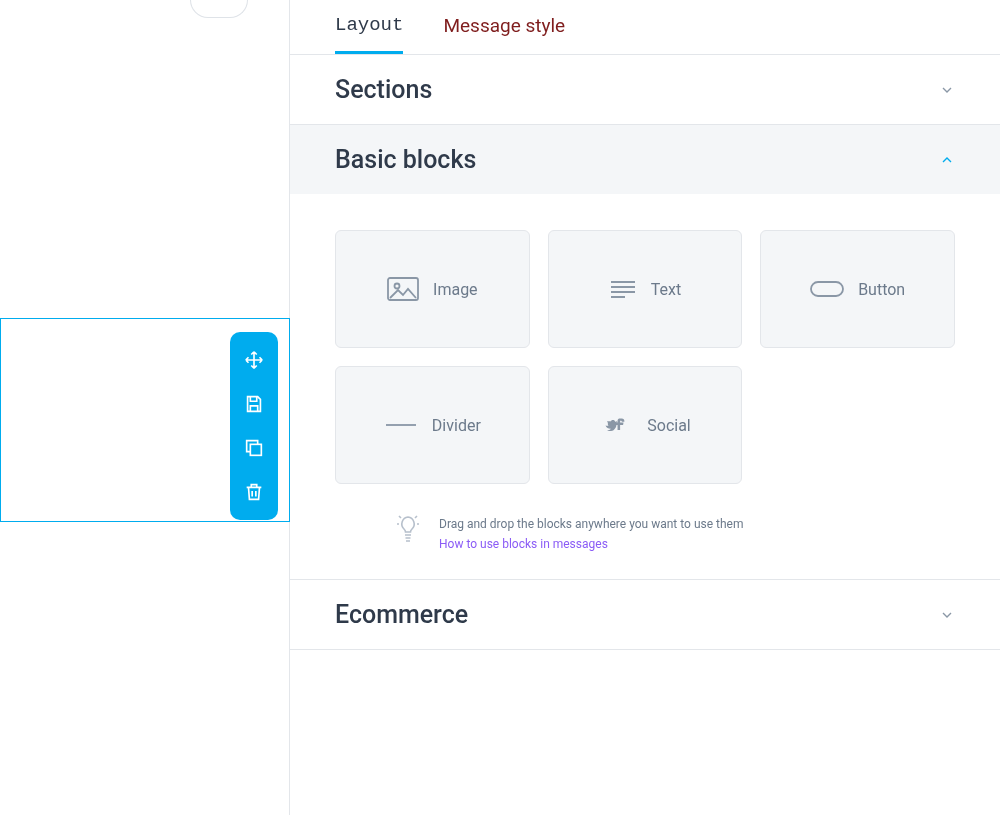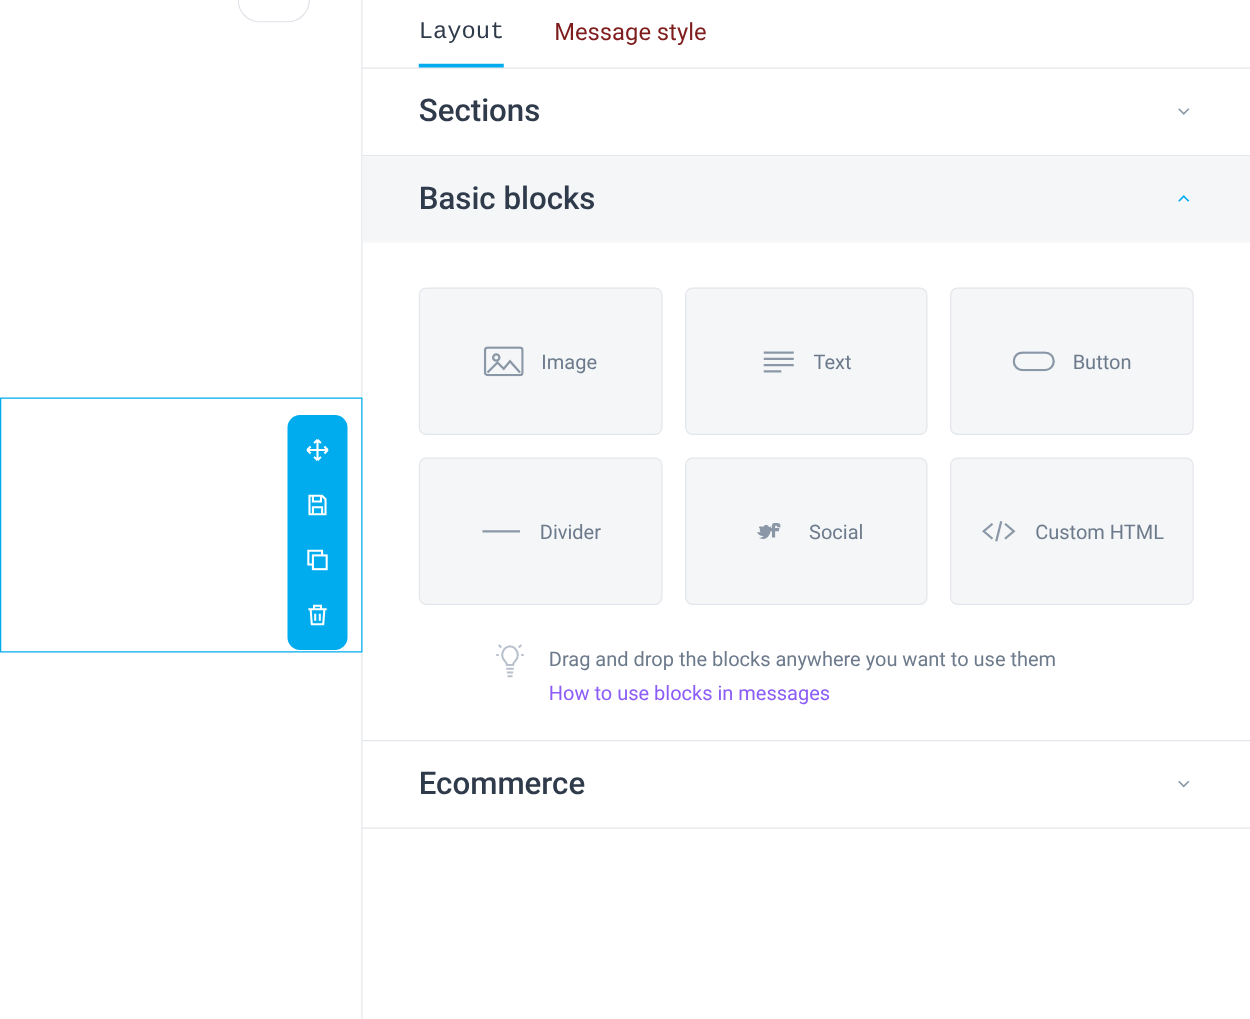--- a/index.html
+++ b/index.html
@@ -132,21 +132,21 @@
     cursor: grab;
   }
   .block-card .ic { height: 26px; display:flex; align-items:center; justify-content:center; }
   .block-card .ic svg { stroke: #8a97a6; fill: none; stroke-width: 1.8; }
   .block-card .lbl { font-size: 16px; color: #6c7a8b; }
   .tip {
     display: flex;
     align-items: flex-start;
     gap: 18px;
     padding: 30px 60px 0 60px;
-    font-size: 16px;
+    font-size: 12px;
   }
   .tip .lightbulb svg { stroke: #b7c0cc; fill: none; stroke-width: 1.6; }
   .tip-text { line-height: 1.7; color: #6c7a8b; }
   .tip-link { color: #8b5cf6; cursor: pointer; }
 </style>
 </head>
 <body>
 
 <div class="pill-outline"></div>
 <div class="vdiv"></div>
@@ -251,28 +251,20 @@
         <div class="block-card">
           <span class="ic">
             <svg width="34" height="20" viewBox="0 0 34 20">
               <path d="M14 5c-1 0-2 .5-2.5 1.5C10 6 8 6.5 8 6.5s.5 1 1 1.2c-.3.8-.3 2 .5 3-1 .3-2 .2-3-.2 1 2.5 3.5 3.5 5.5 3.2-1 1-2.5 1.5-4 1.5 2 1.3 5 1.3 7-.5s2.5-4 2.5-5.5c.7-.5 1-1 1.3-1.7-.5.2-1 .3-1.5.3.5-.5.8-1 1-1.8-.6.4-1.3.6-2 .7C15.7 5.4 14.8 5 14 5z" fill="#8a97a6" stroke="none"></path>
               <path d="M25 4h3c2 0 3 1 3 3v1h-3v-.5c0-.5-.2-.8-.8-.8H26v2h4l-.5 3H26v6h-3v-6h-2v-3h2V7c0-2 1-3 2-3z" fill="#8a97a6" stroke="none" transform="translate(-1,0) scale(0.85)"></path>
             </svg>
           </span>
           <span class="lbl">Social</span>
         </div>
 
-        <div class="block-card">
-          <span class="ic">
-            <svg width="30" height="20" viewBox="0 0 30 20">
-                <path d="M10 4L3 10l7 6M20 4l7 6-7 6M17 2l-4 16"></path>
-              </svg>
-          </span>
-          <span class="lbl">Custom HTML</span>
-        </div>
 
       </div>
 
       <div class="tip">
         <span class="lightbulb">
           <svg width="26" height="30" viewBox="0 0 26 30">
             <path d="M13 3a7 7 0 0 0-4 12c1 1 1.5 2 1.5 3h5c0-1 .5-2 1.5-3a7 7 0 0 0-4-12z"></path>
             <path d="M10 21h6M10.5 24h5M11 27h4"></path>
             <path d="M4 2l2 2M22 2l-2 2M2 10h2M22 10h2"></path>
           </svg>

